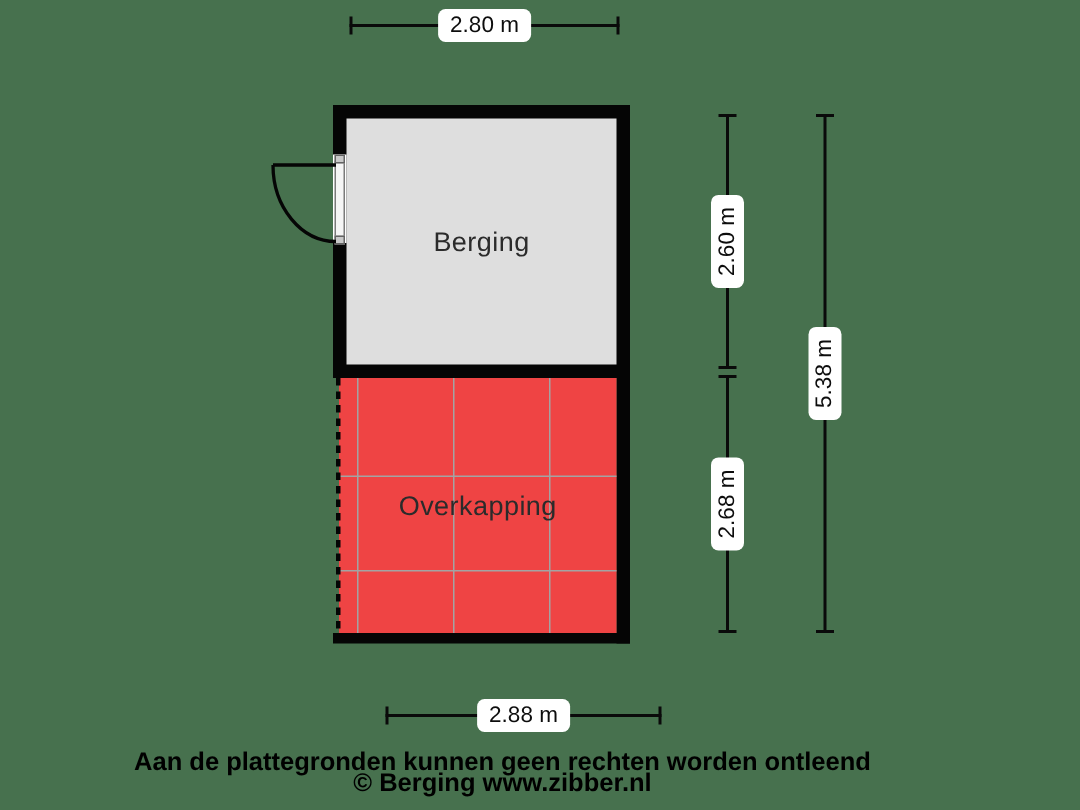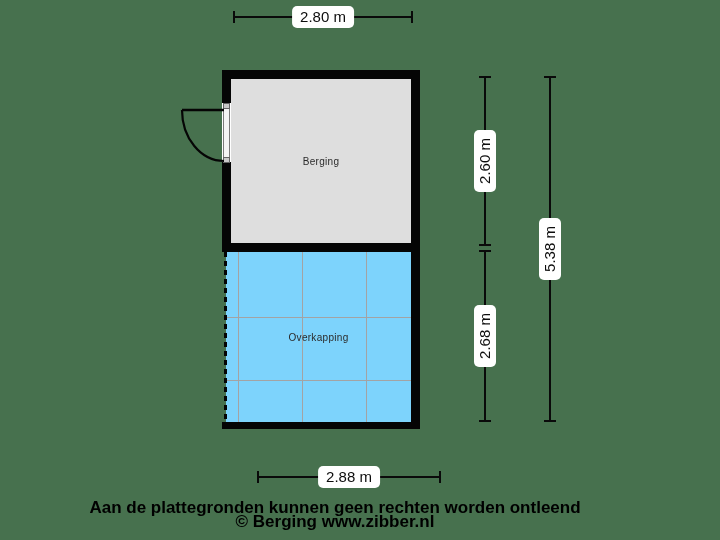--- a/index.html
+++ b/index.html
@@ -12,21 +12,21 @@
   .canvas { position:relative; width:720px; height:540px;border-radius:32px; }
   .abs { position:absolute; }
 
   
   .wall { position:absolute; background:#050505; }
   .room {
     position:absolute;
     display:flex; align-items:center; justify-content:center;
   }
   .room-label {
-    font-size:10px; color:#2b2b2b; letter-spacing:0.3px;
+    font-size:18px; color:#2b2b2b; letter-spacing:0.3px;
   }
   .grid-line-v { position:absolute; width:1px; background:#a3a3a3; }
   .grid-line-h { position:absolute; height:1px; background:#a3a3a3; }
 
   
   .door-cut { position:absolute; background:#ffffff; }
   .door-leaf {
     position:absolute; background:#f5f5f5;
     border:1px solid #7a7a7a;
   }
@@ -77,21 +77,21 @@
   </div>
 
   <div class="door-cut" style="left:222px; top:103px; width:9px; height:59px;"></div>
   <div class="door-leaf" style="left:223px; top:107px; width:5px; height:50px;"></div>
   <div class="door-cap" style="left:223px; top:103px; width:5px; height:4px;"></div>
   <div class="door-cap" style="left:223px; top:157px; width:5px; height:4px;"></div>
 
   <div class="wall" style="left:411px; top:252px; width:9px; height:177px;"></div>
   <div class="wall" style="left:222px; top:422px; width:198px; height:7px;"></div>
 
-  <div class="room" style="left:226px; top:252px; width:185px; height:170px; background:#7dd3fc;">
+  <div class="room" style="left:226px; top:252px; width:185px; height:170px; background:#ef4444;">
     <div class="grid-line-v" style="left:12px; top:0; height:170px;"></div>
     <div class="grid-line-v" style="left:76px; top:0; height:170px;"></div>
     <div class="grid-line-v" style="left:140px; top:0; height:170px;"></div>
     <div class="grid-line-h" style="top:65px; left:0; width:185px;"></div>
     <div class="grid-line-h" style="top:128px; left:0; width:185px;"></div>
     <span class="room-label" style="position:relative;">Overkapping</span>
   </div>
 
   <svg class="abs" style="left:0; top:0;" width="720" height="540" viewBox="0 0 720 540">
     <path d="M 224 110 L 182 110" stroke="#050505" stroke-width="2.4" fill="none"></path>

